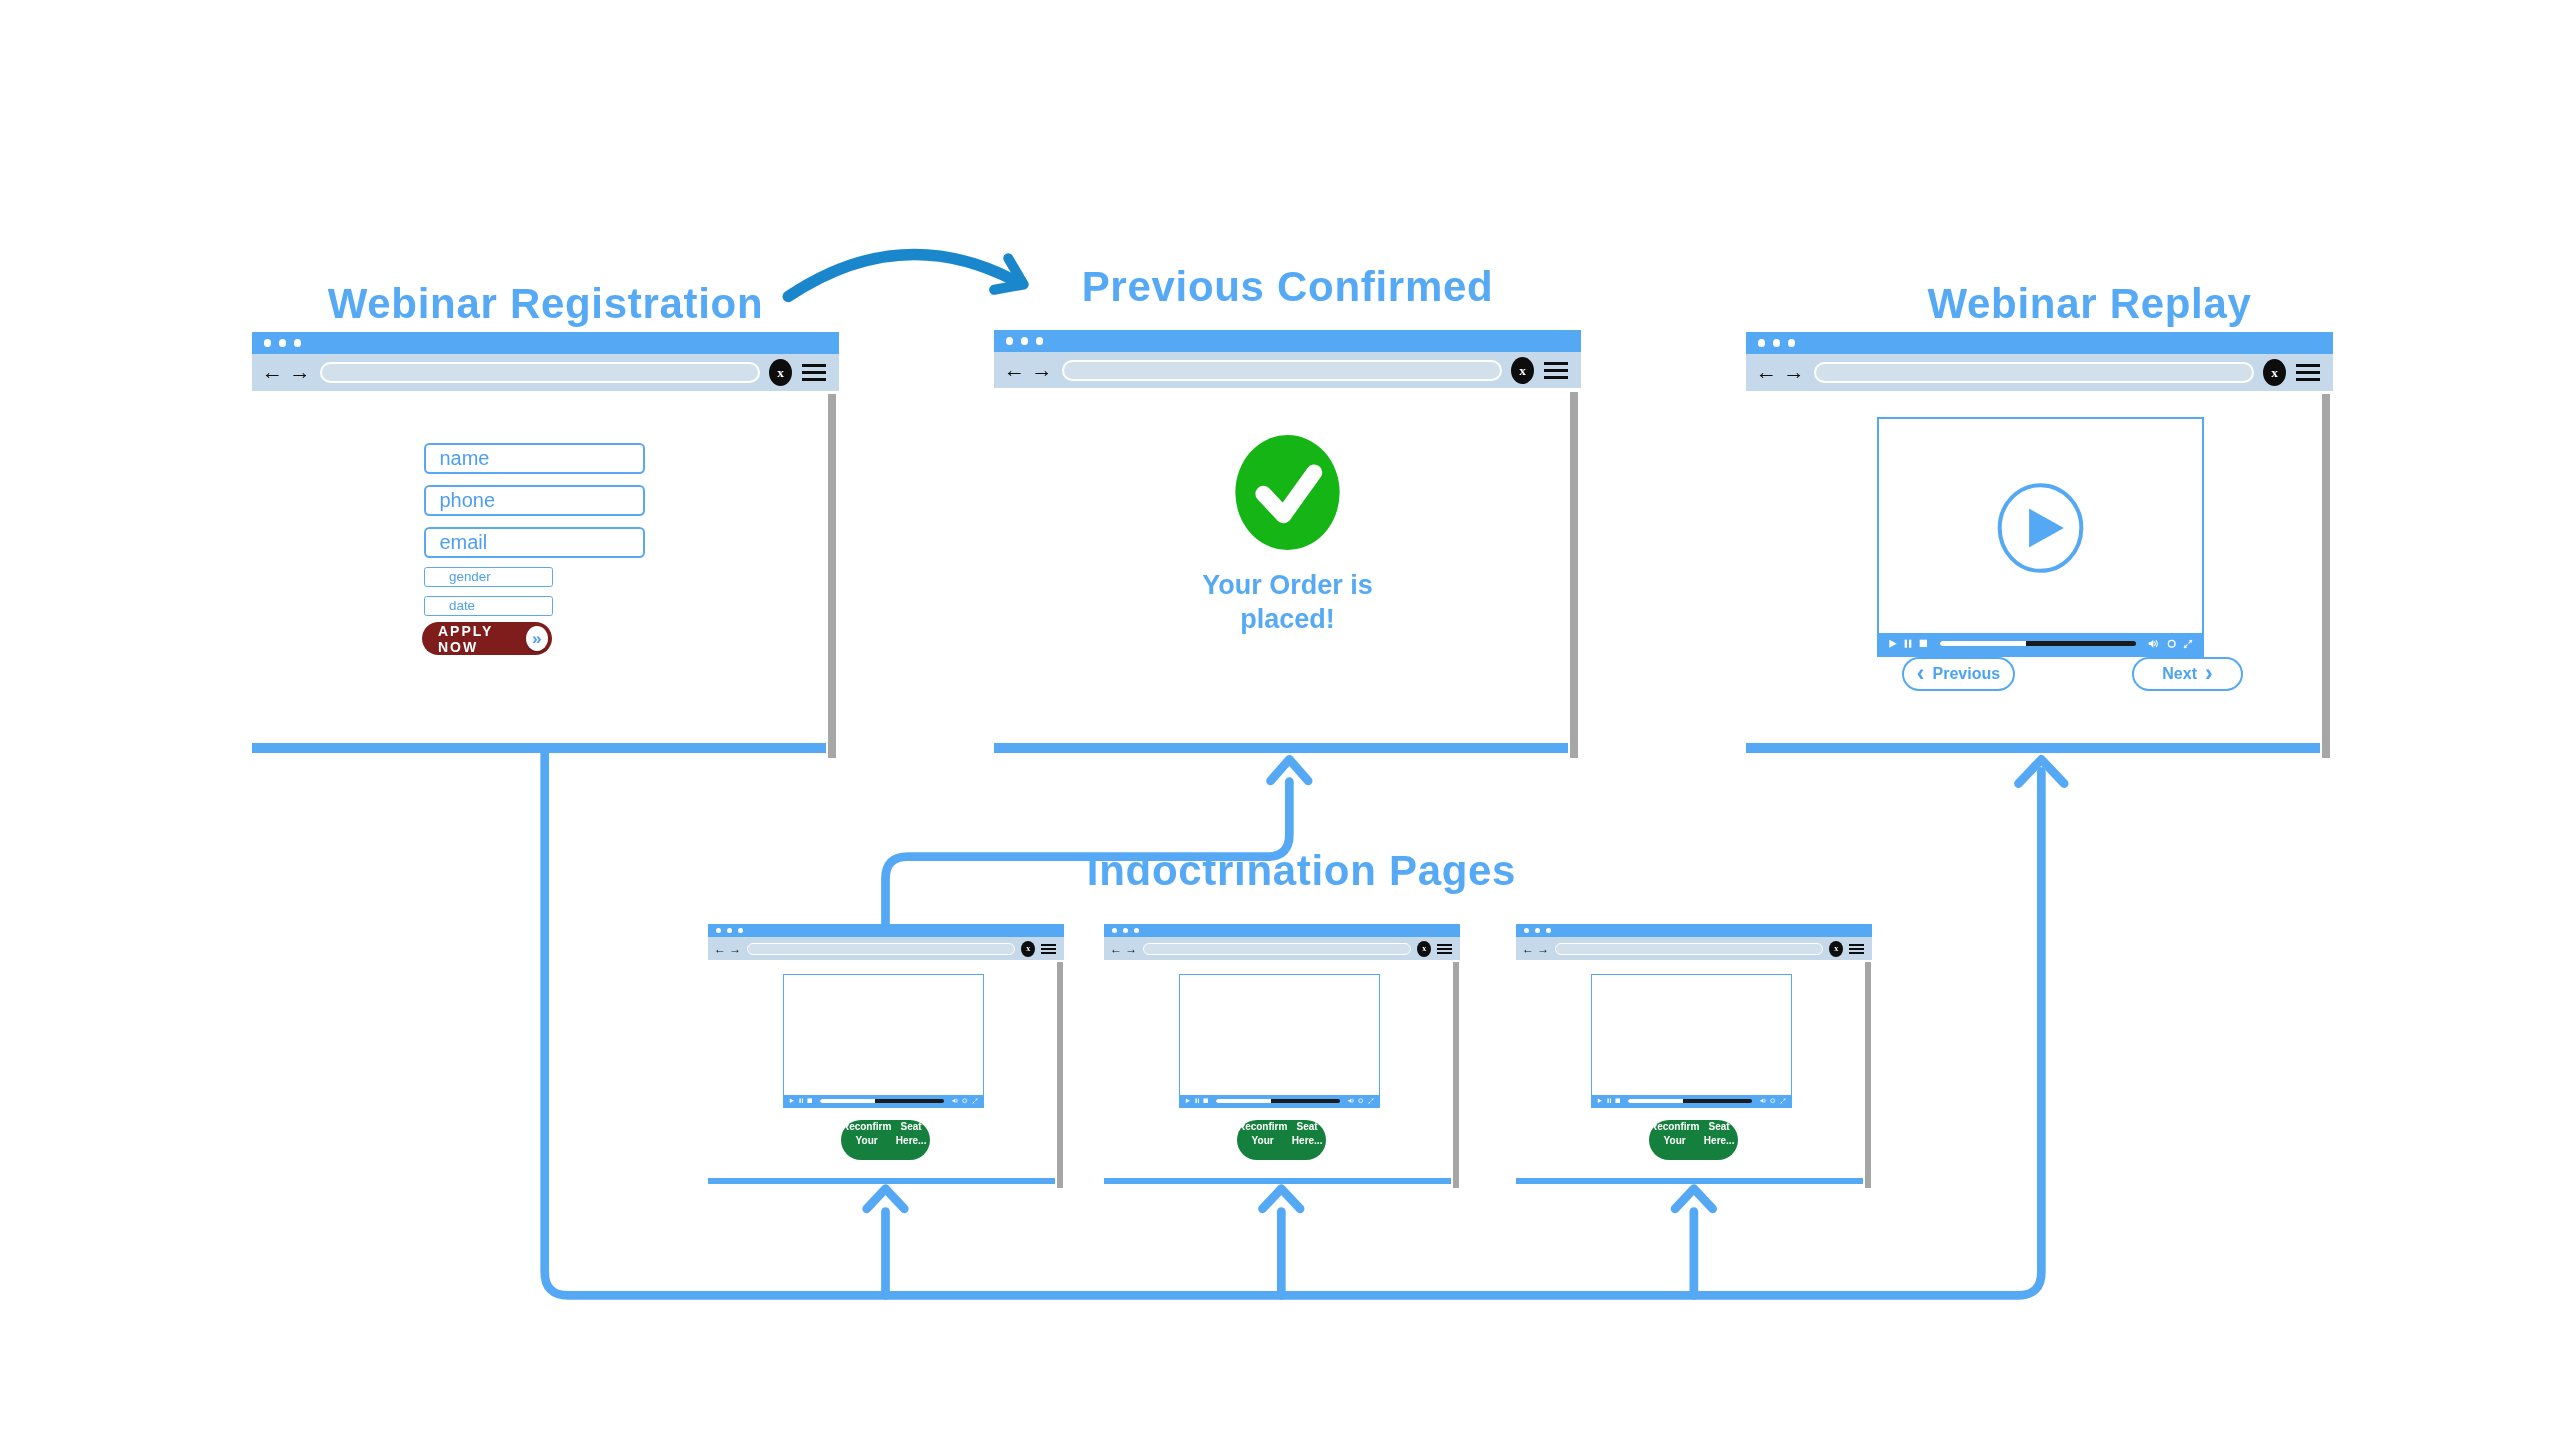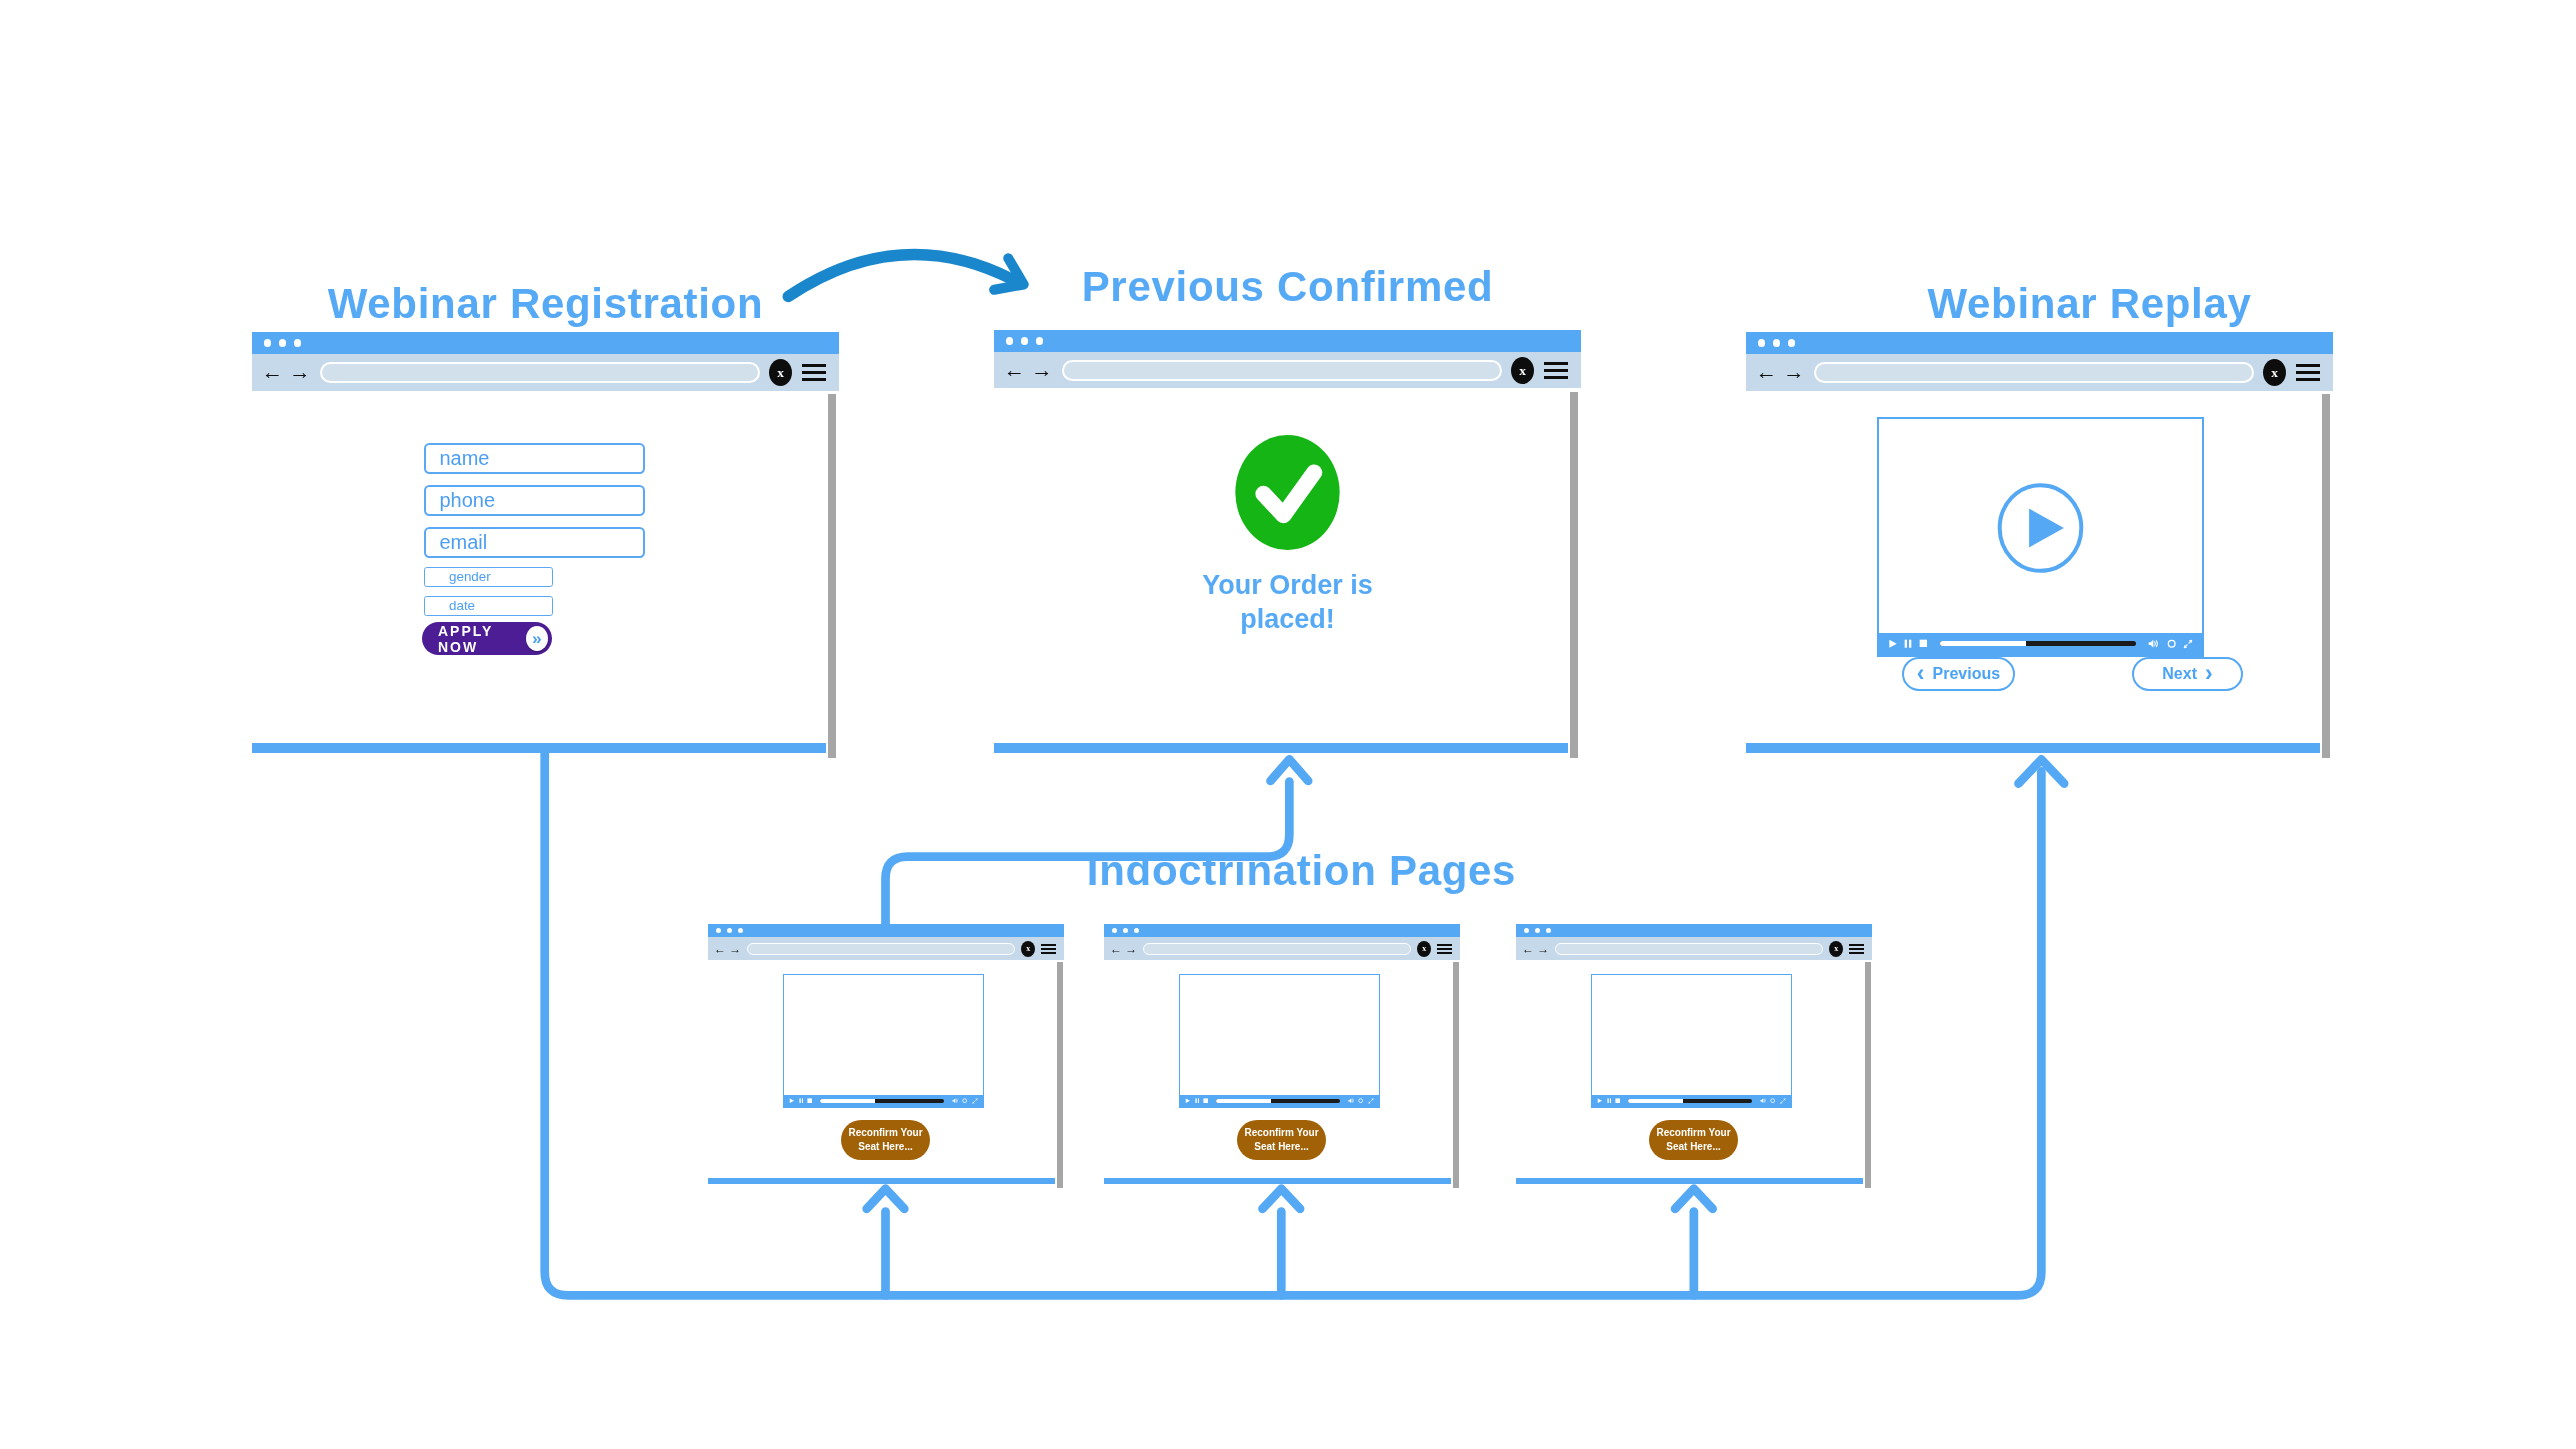--- a/index.html
+++ b/index.html
@@ -18,43 +18,43 @@
   .burger{display:flex;flex-direction:column;justify-content:center;}
   .burger i{display:block;background:#0d0d0d;}
   .win-body{position:absolute;left:0;right:0;background:#fff;}
   .win-bottom{position:absolute;left:0;background:#55a9f4;}
   .scrollbar{position:absolute;background:#a6a6a6;}
   
   .field{position:absolute;border:2px solid #5aa7f2;border-radius:5.4px;background:#fff;color:#4d9ef2;
          font-family:"Liberation Sans",sans-serif;box-sizing:border-box;padding-left:13.4px;outline:none;}
   .field::placeholder{color:#4d9ef2;opacity:1;}
   .field.small{border-width:1.3px;border-radius:2.7px;padding-left:24px;}
-  .apply-btn{position:absolute;background:#4c1d95;border-radius:670px;display:flex;align-items:center;
+  .apply-btn{position:absolute;background:#7f1d1d;border-radius:670px;display:flex;align-items:center;
              justify-content:center;cursor:pointer;}
   .apply-label{color:#fff;font-weight:700;font-size:14px;letter-spacing:2px;padding-left:16px;}
   .apply-circle{width:25.5px;height:25.5px;background:#fff;border-radius:50%;margin-right:4px;display:flex;
                 align-items:center;justify-content:center;color:#4aa0f0;font-weight:700;font-size:17.4px;
                 box-shadow:0 1.3px 2px rgba(0,0,0,.25);}
   
   .confirm-msg{position:absolute;width:100%;text-align:center;color:#55a9f5;font-weight:700;font-size:27px;line-height:34px;}
   
   .player{position:absolute;border:2px solid #55a9f4;background:#fff;box-sizing:border-box;}
   .player-bar{position:absolute;left:0;right:0;bottom:0;background:#55a9f4;display:flex;align-items:center;}
   .pb-icons{display:flex;align-items:center;color:#fff;}
   .progress{flex:1;background:#1b1b1b;border-radius:2.7px;overflow:hidden;}
   .progress .played{height:100%;background:#fff;}
   .play-badge{position:absolute;display:flex;align-items:center;justify-content:center;}
   
   .nav-btn{position:absolute;border:2.7px solid #55a9f4;border-radius:670px;color:#4aa3f5;font-weight:700;
            display:flex;align-items:center;justify-content:center;gap:8px;background:#fff;cursor:pointer;
            font-size:16px;box-sizing:border-box;}
   .nav-btn .chev{font-size:23px;font-weight:700;line-height:0;margin-top:-2.7px;}
   
-  .reconfirm{position:absolute;background:#a16207;border-radius:21.5px;color:#fff;font-weight:700;font-size:10px;
-             line-height:14px;text-align:center;display:flex;flex-direction:column;justify-content:center;cursor:pointer;}
+  .reconfirm{position:absolute;background:#15803d;border-radius:21.5px;color:#fff;font-weight:700;font-size:10px;
+             line-height:14px;text-align:center;display:flex;justify-content:center;cursor:pointer;}
   svg{display:block;}
 </style>
 </head>
 <body>
 
 <div id="canvas">
 
   <svg width="2576" height="1449" style="position:absolute;left:0;top:0;" viewBox="0 0 3840 2160" fill="none">
 
     <path d="M 812 1122 V 1896 Q 812 1931 847 1931 H 3008 Q 3043 1931 3043 1896 V 1150" stroke="#55a9f4" stroke-width="13" stroke-linecap="round"></path>

